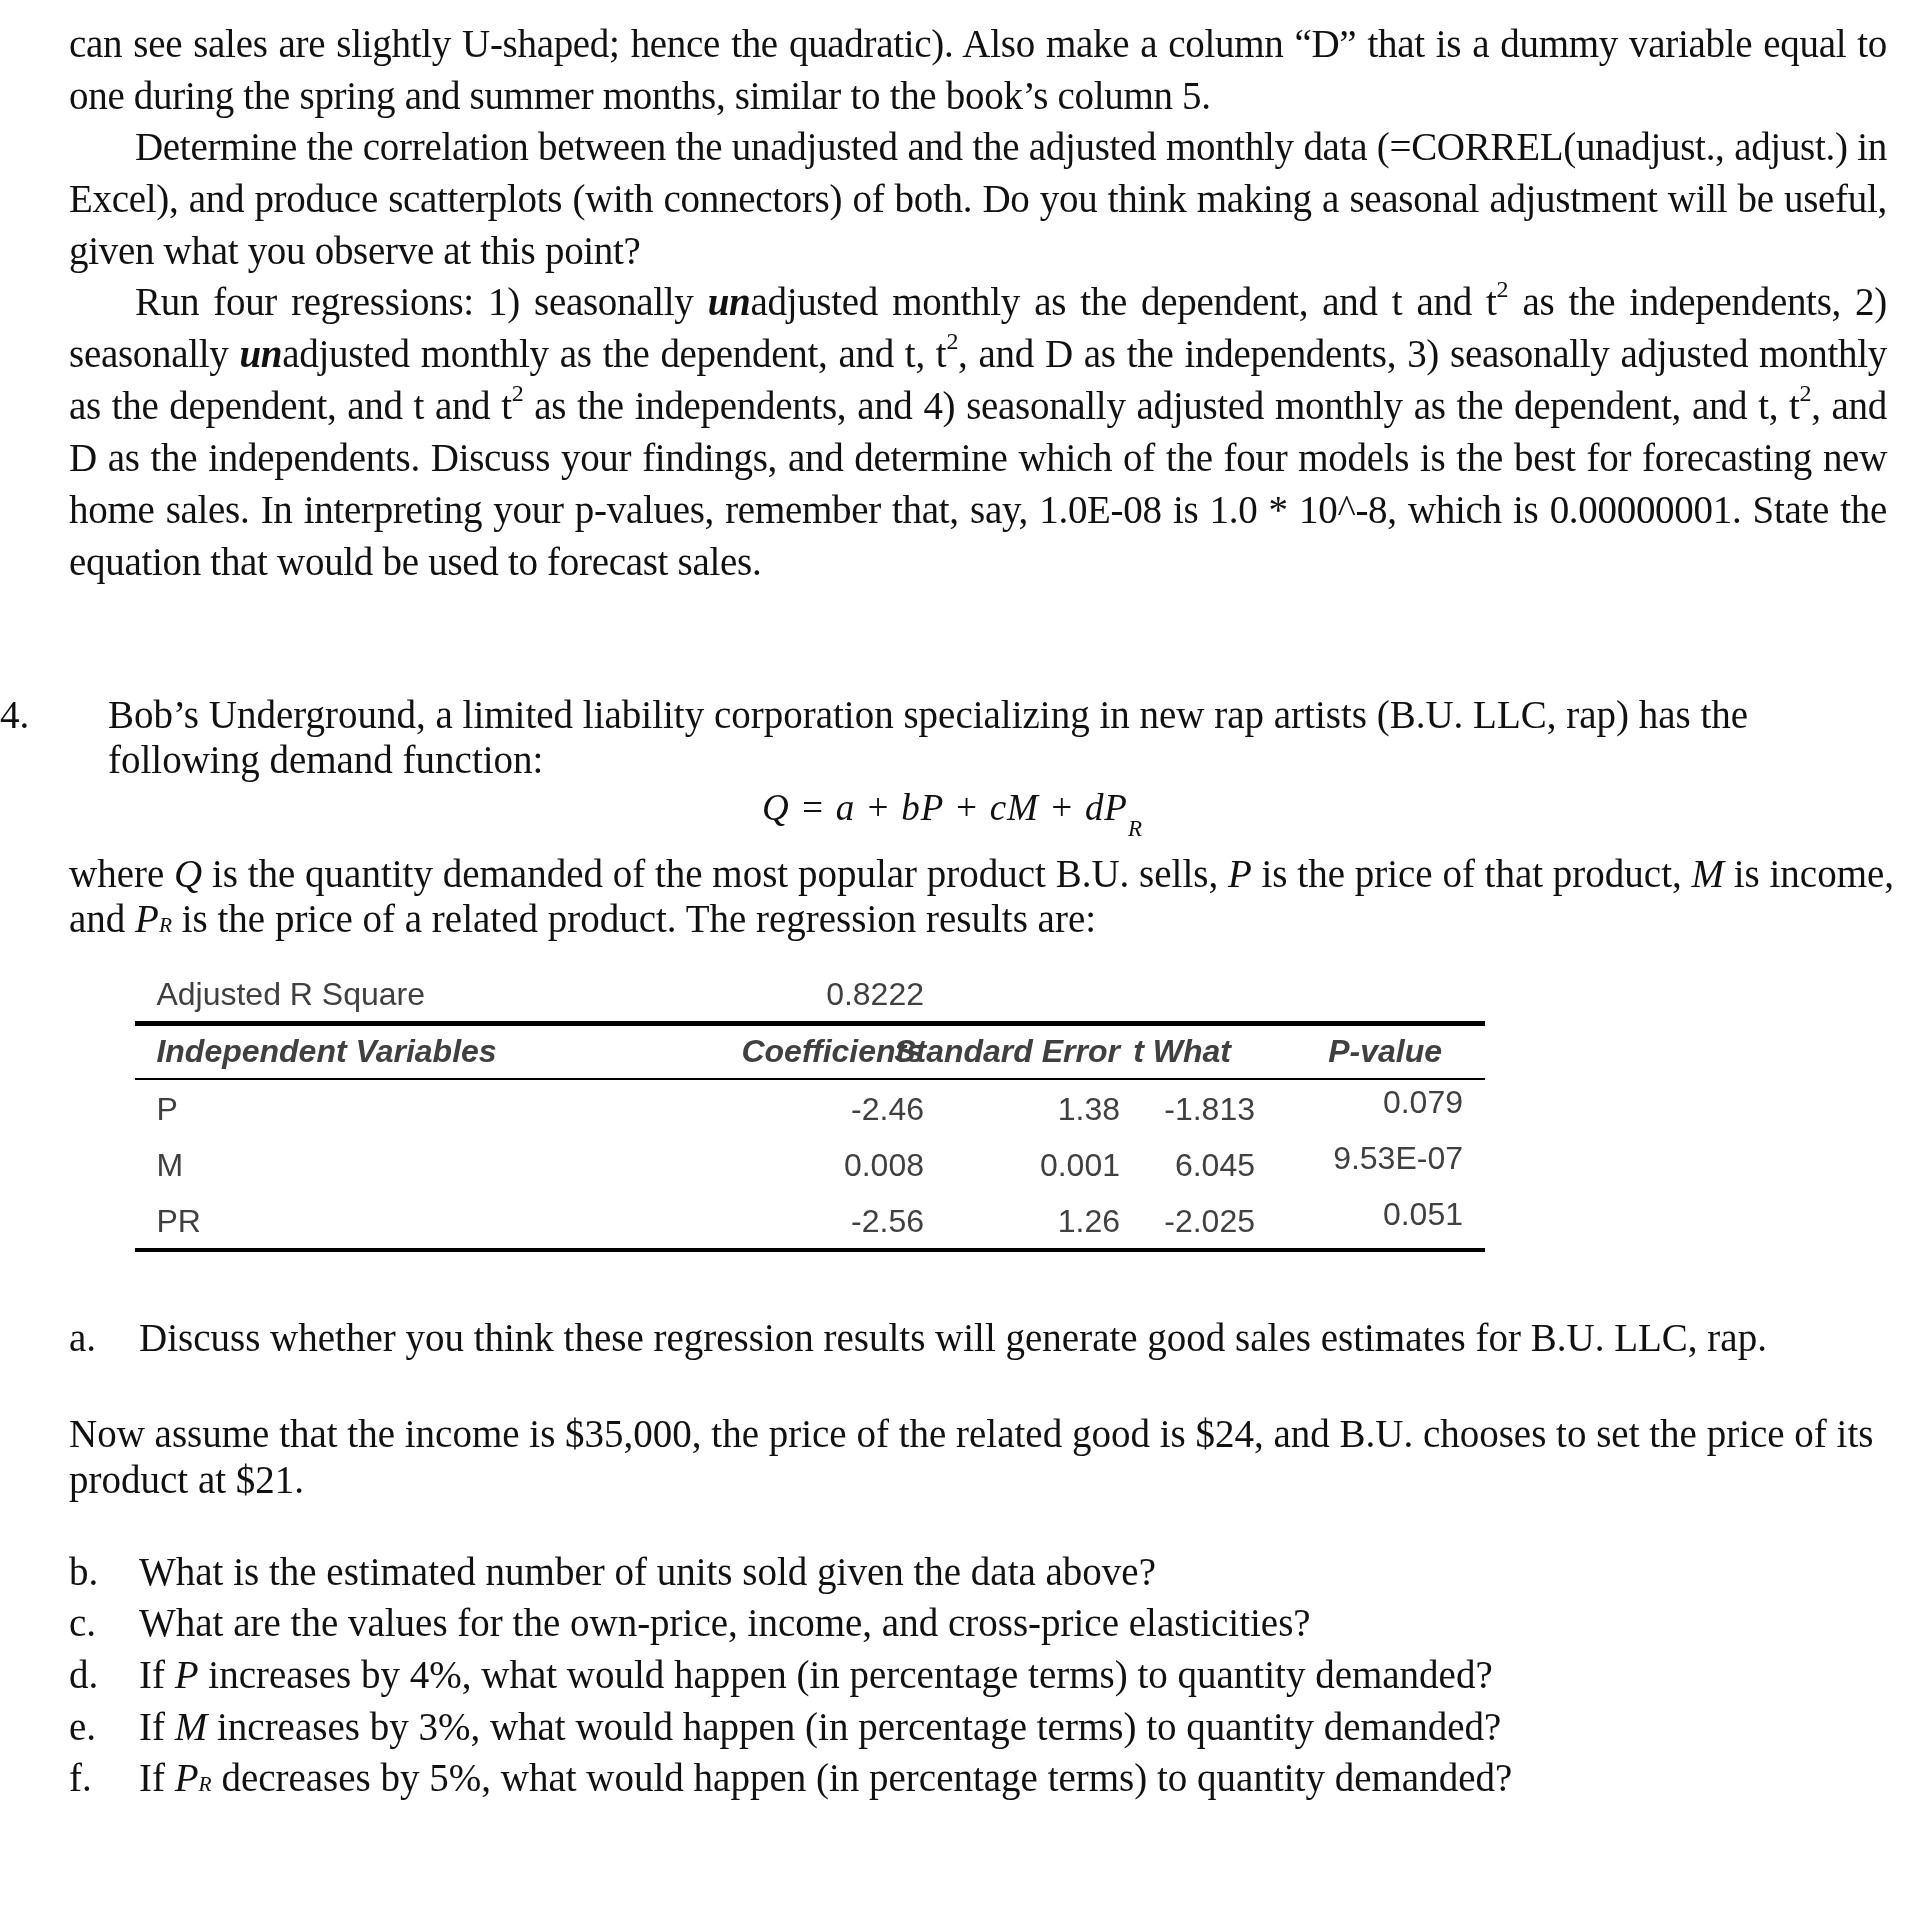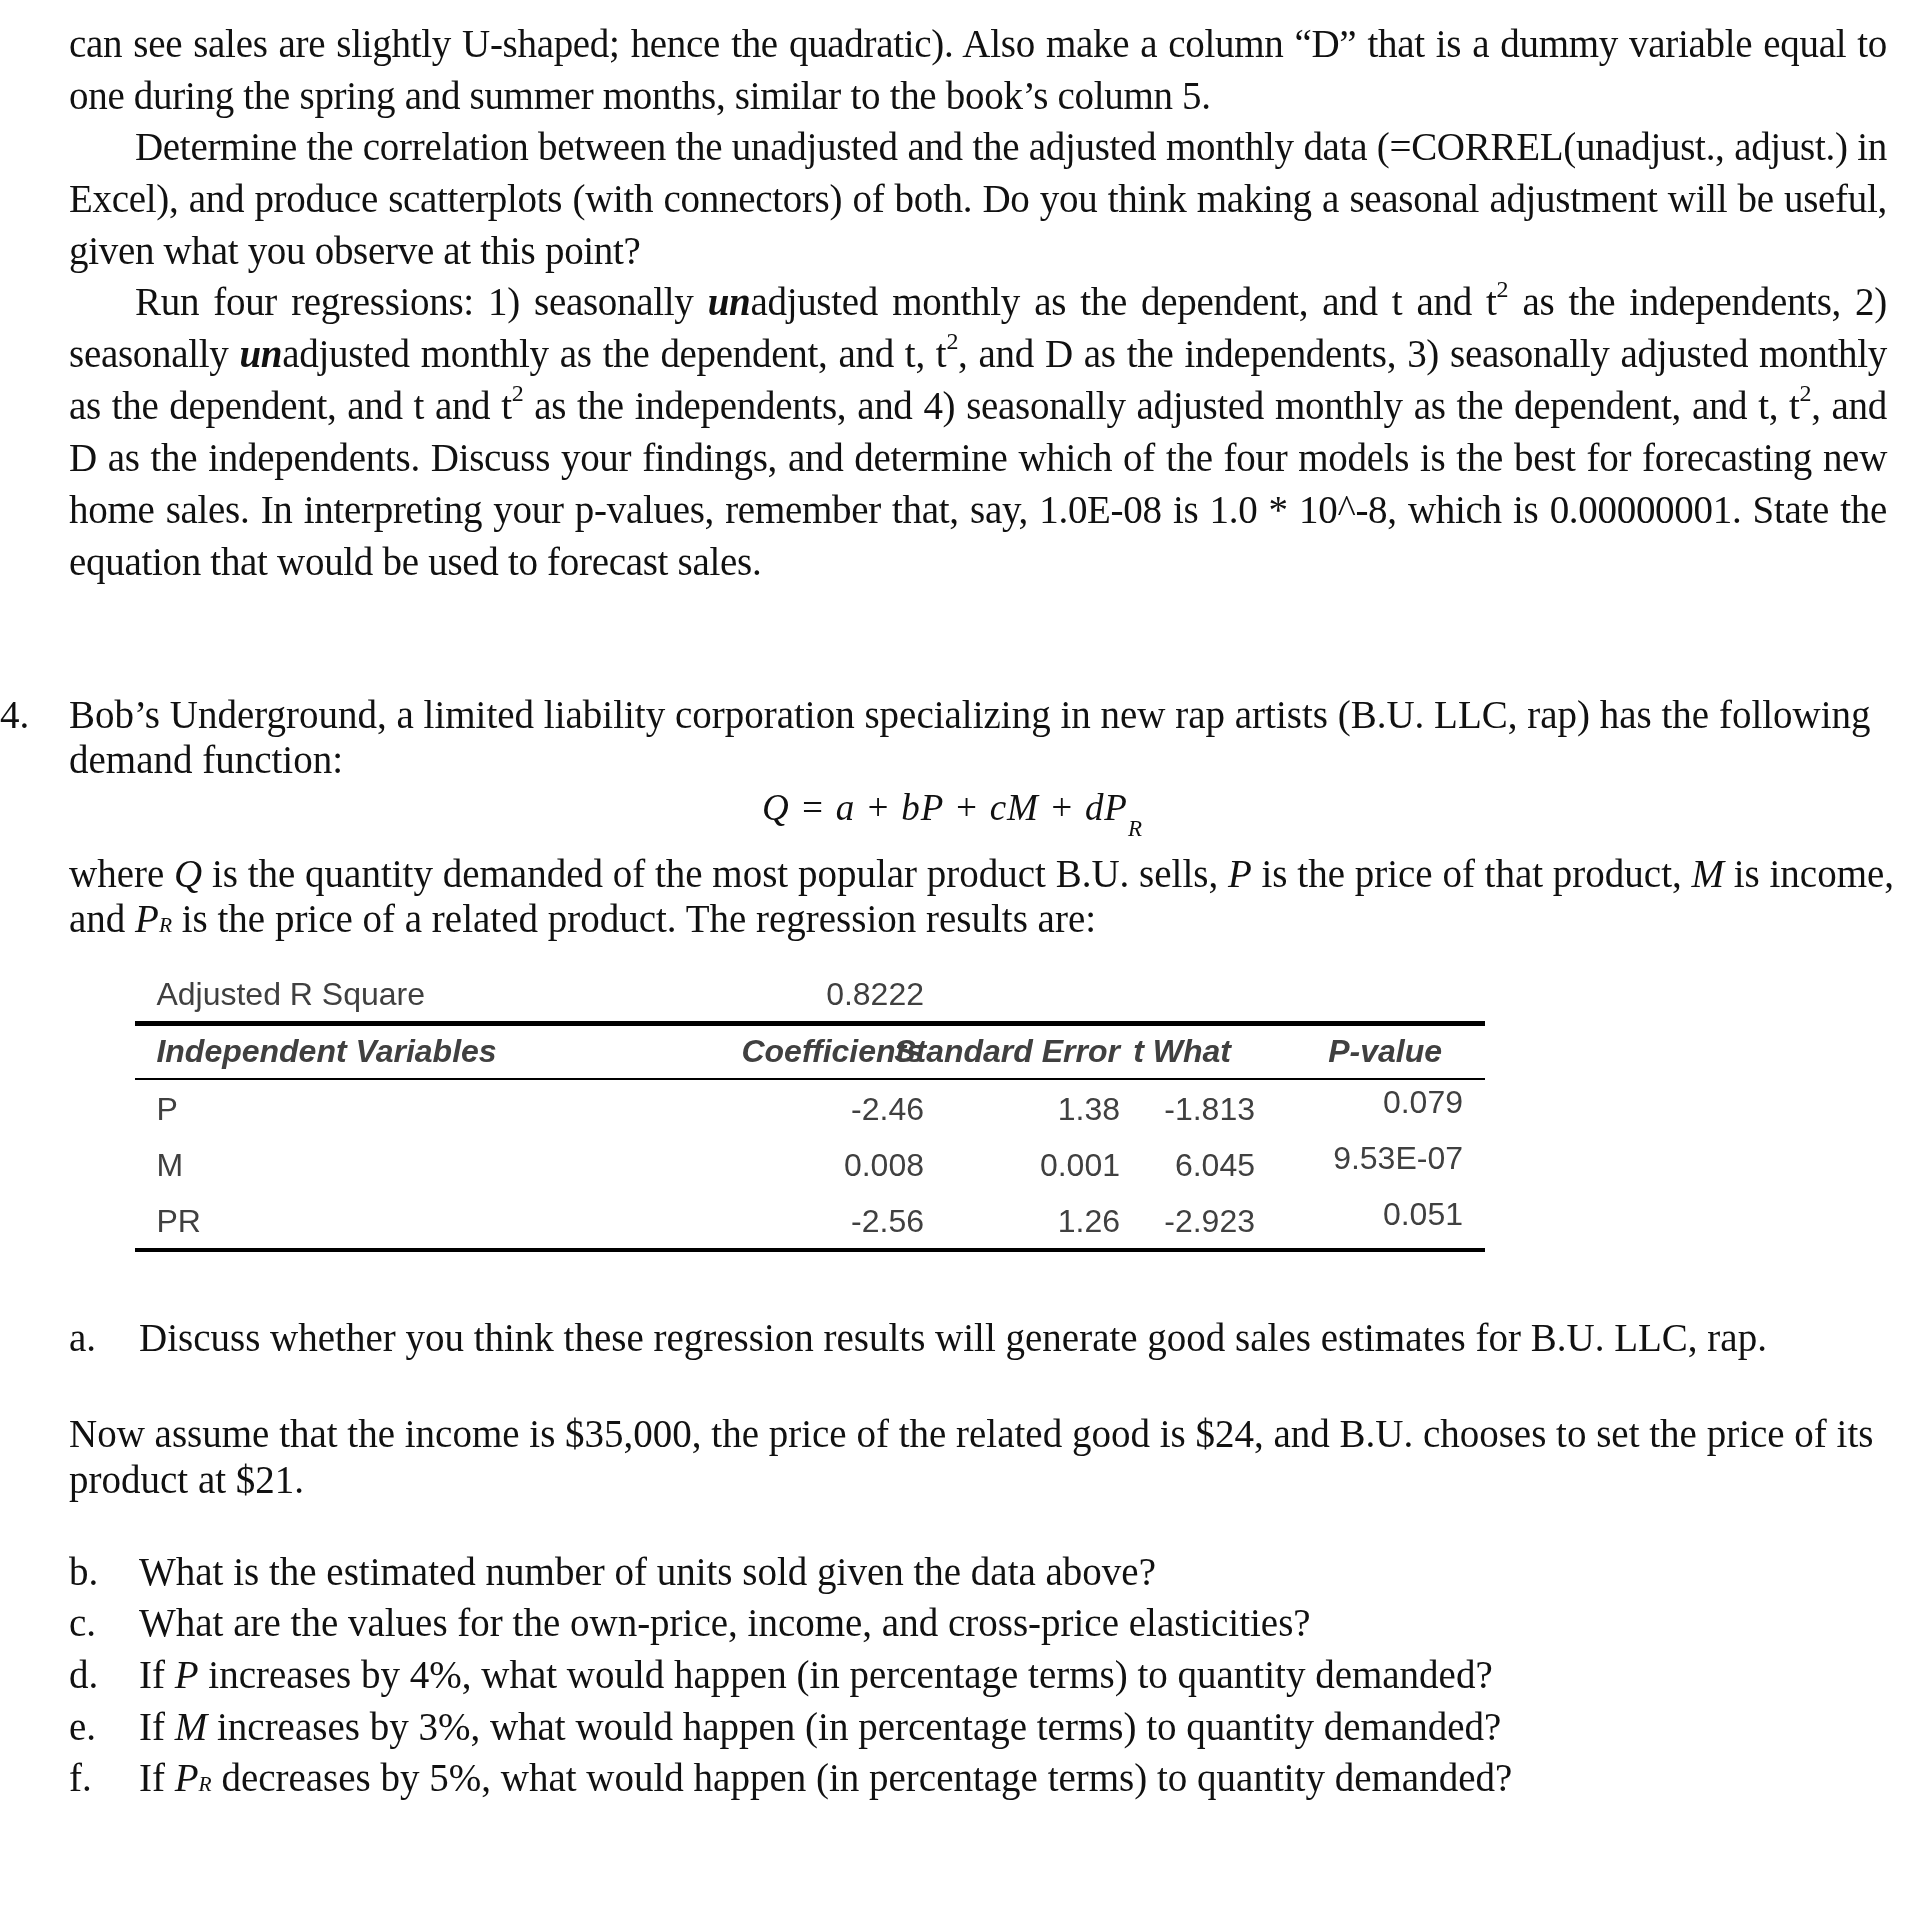--- a/index.html
+++ b/index.html
@@ -15,21 +15,21 @@
     letter-spacing: -0.3px;
   }
   .para .indent { display: inline-block; width: 66px; }
   sup { font-size: 24px; line-height: 0; vertical-align: 18px; }
   .bi { font-weight: bold; font-style: italic; }
   .it { font-style: italic; }
   .sub-sm { font-size: 21.4px; font-style: italic; }
 
   .q4 { position: absolute; left: 0; top: 692px; width: 1889px; font-size: 39px; line-height: 45px; }
   .q4 .num { position: absolute; left: 0; top: 0; }
-  .q4 .body { margin-left: 69px; }
+  .q4 .body { margin-left: 108px; }
 
   .equation {
     position: absolute; top: 786px; left: 762px;
     font-size: 37px; font-style: italic; letter-spacing: 0.9px;
   }
   .equation .r-sub { font-size: 23px; vertical-align: -16px; }
 
   .where { position: absolute; left: 69px; top: 851px; width: 1836px; font-size: 39px; line-height: 45px; }
 
   .reg-table {
@@ -113,21 +113,21 @@
       <span class="c0">M</span>
       <span class="c1">0.008</span>
       <span class="c2">0.001</span>
       <span class="c3">6.045</span>
       <span class="c4 c4r">9.53E-07</span>
     </div>
     <div class="reg-row data-row">
       <span class="c0">PR</span>
       <span class="c1">-2.56</span>
       <span class="c2">1.26</span>
-      <span class="c3">-2.923</span>
+      <span class="c3">-2.025</span>
       <span class="c4 c4r">0.051</span>
     </div>
     <div class="rule" style="height:3.6px;"></div>
   </div>
 
   <div class="item" style="top:1315px;">
     <span class="lbl">a.</span>
     <span class="txt">Discuss whether you think these regression results will generate good sales estimates for B.U. LLC, rap.</span>
   </div>
 

